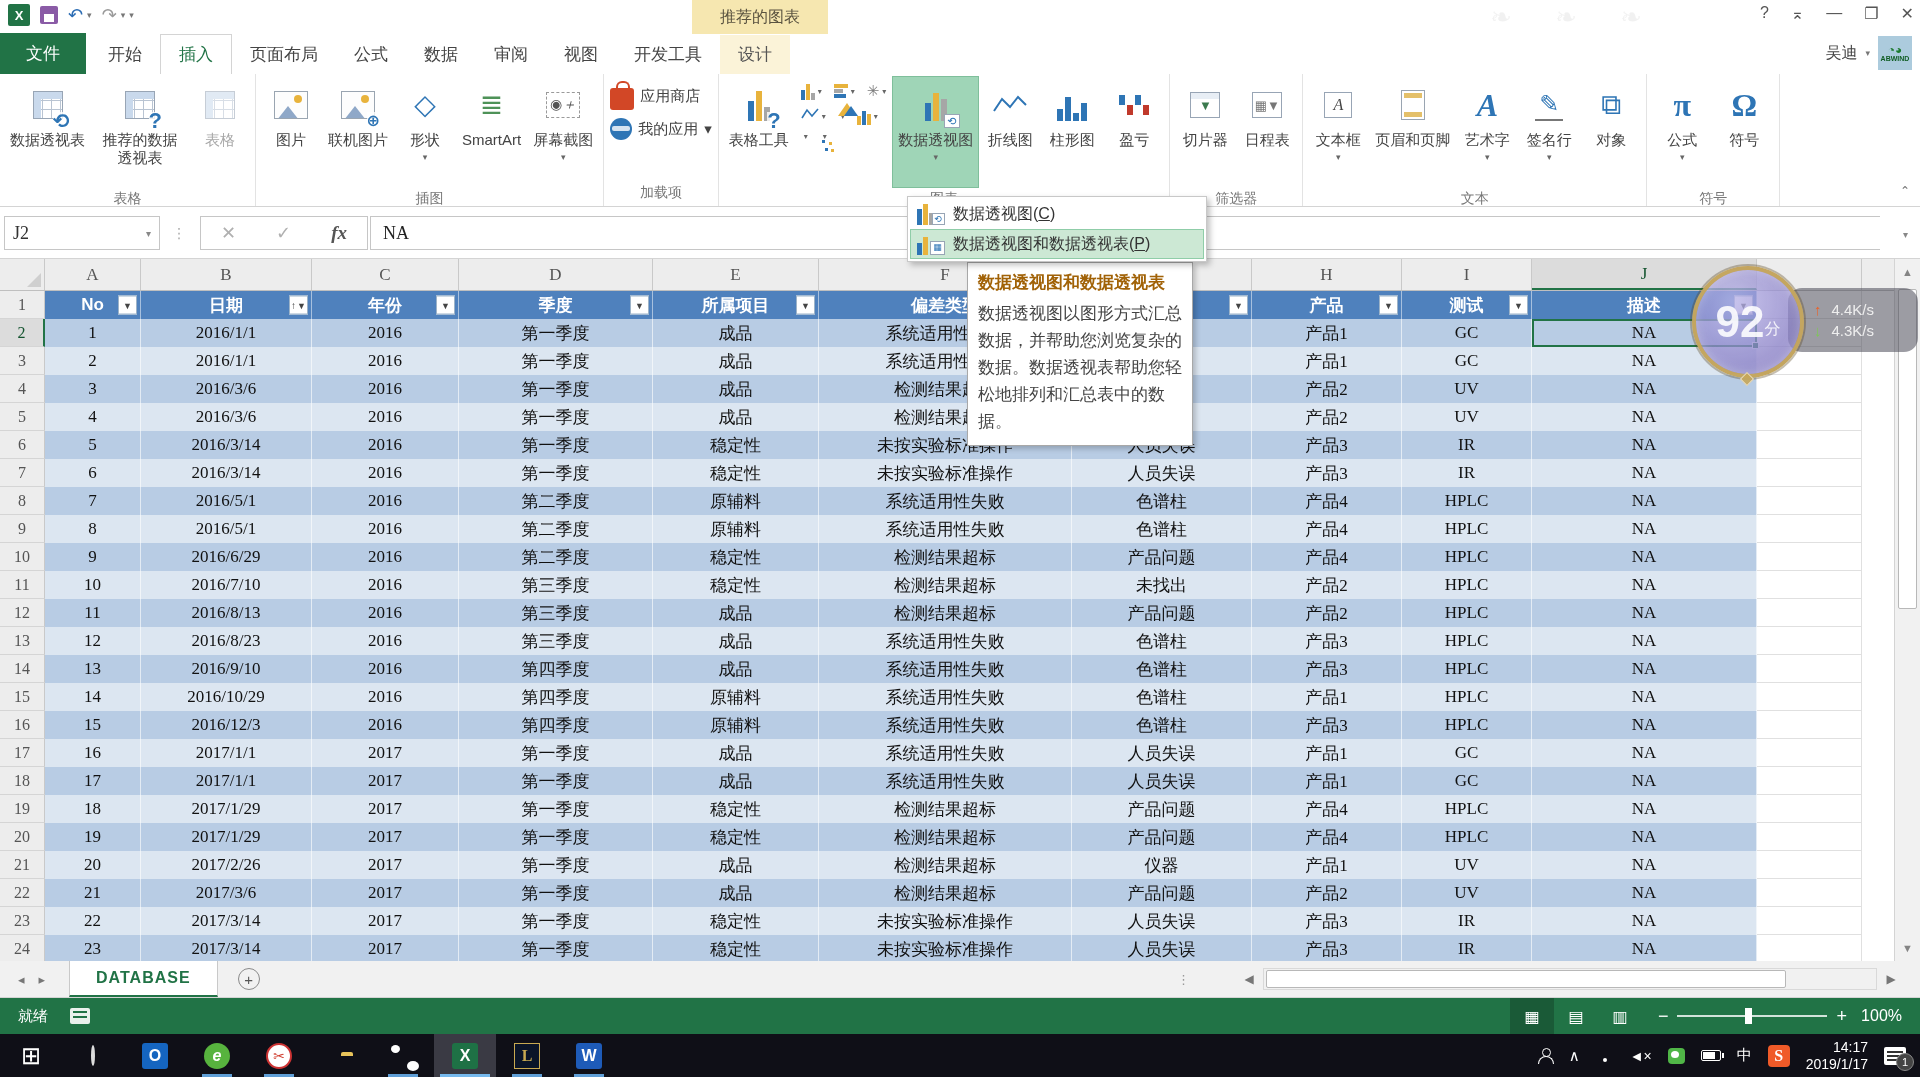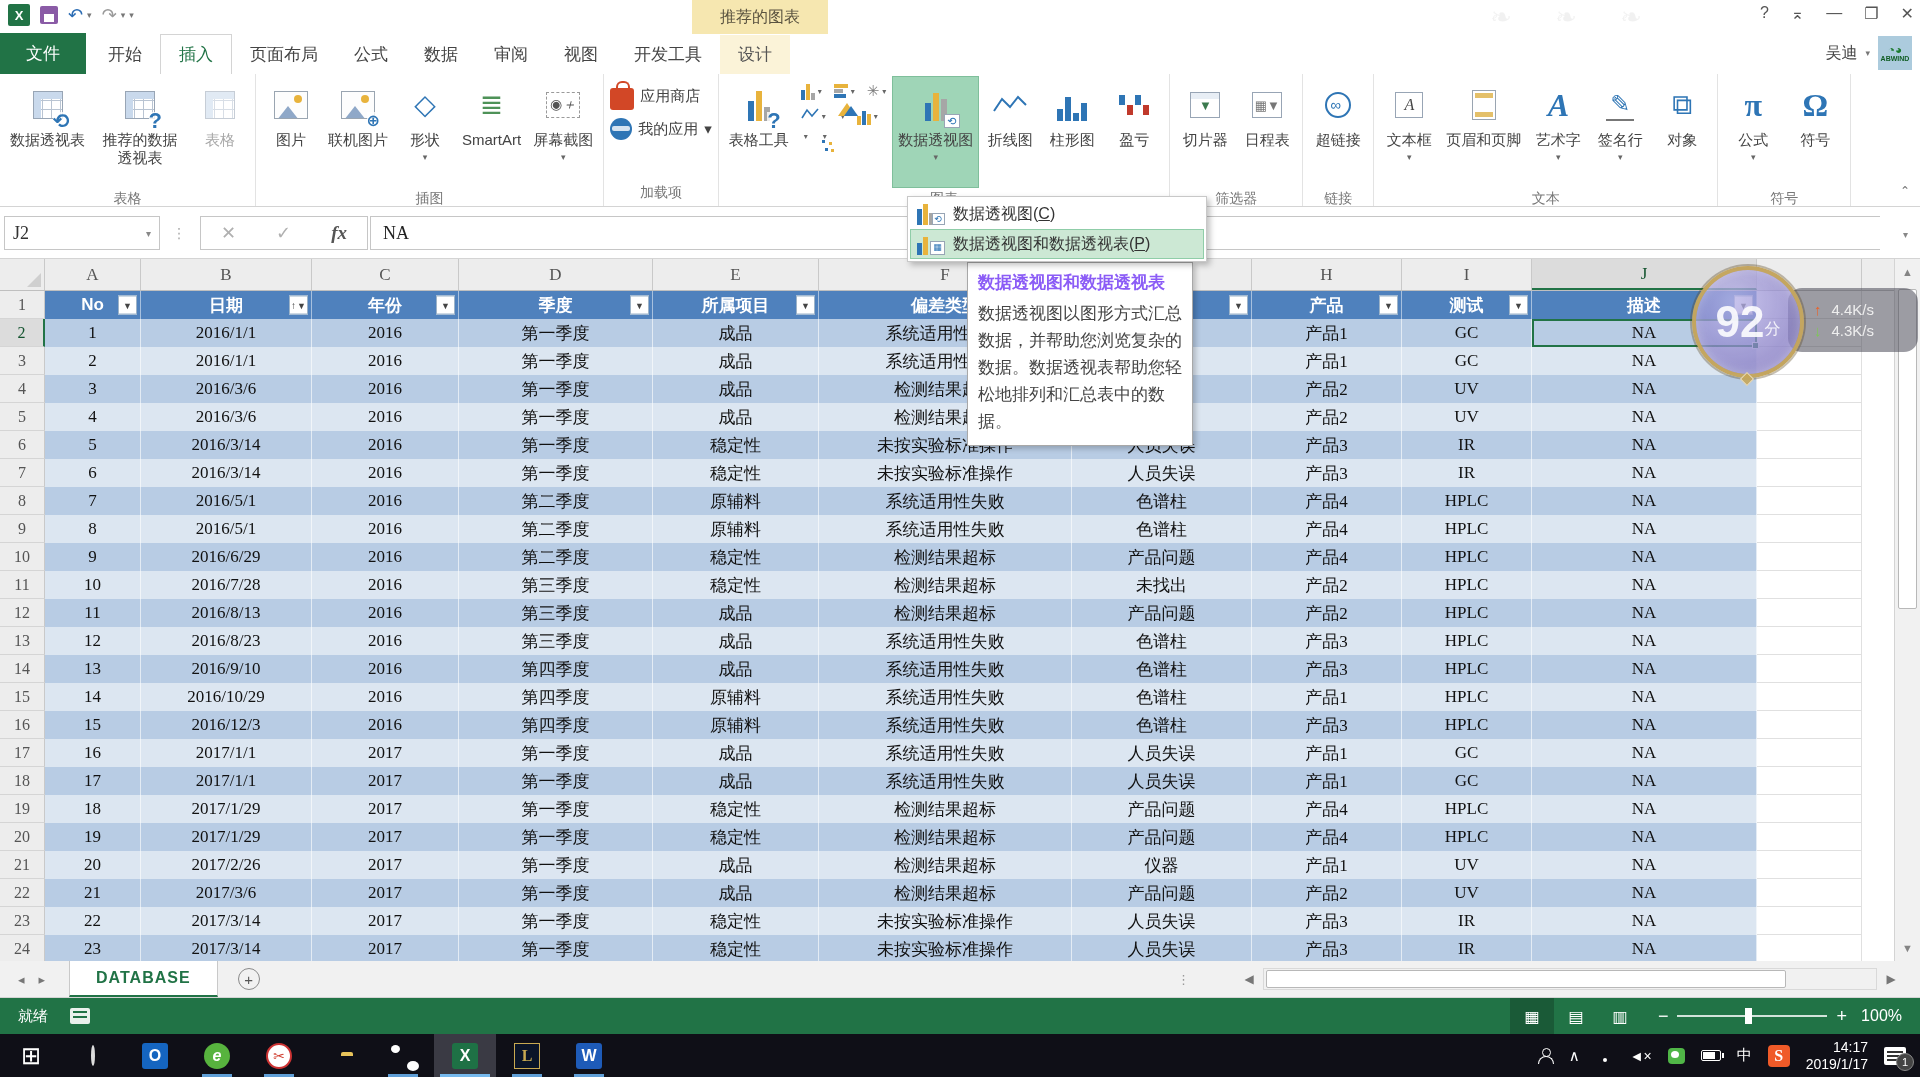--- a/index.html
+++ b/index.html
@@ -144,21 +144,21 @@
   
   .pivotmenu { position:absolute; left:907px; top:196px; width:300px; background:#fff; border:1px solid #C8C8C8; box-shadow:3px 3px 6px rgba(0,0,0,.25); z-index:50; padding:2px; }
   .pm-item { display:flex; align-items:center; gap:10px; height:30px; padding:0 10px 0 6px; font-size:16px; color:#333; border:1px solid transparent; }
   .pm-item.hl { background:#CCE8D4; border-color:#8FCDA8; }
   .pm-ic { width:26px; height:22px; position:relative; display:flex; align-items:flex-end; gap:1px; }
   .pm-ic u { display:block; width:5px; }
   .pm-box { position:absolute; right:-2px; bottom:0; width:13px; height:12px; background:#fff; border:1px solid #98A5B5; color:#2E75B5; font-size:9px; line-height:10px; text-align:center; }
 
   
   .tip { position:absolute; left:967px; top:262px; width:226px; background:#fff; border:1px solid #A8A8A8; box-shadow:3px 3px 5px rgba(0,0,0,.2); z-index:49; padding:8px 10px 10px; }
-  .tip h4 { font-size:17px; color:#8b5cf6; margin-bottom:6px; font-weight:bold; }
+  .tip h4 { font-size:17px; color:#a16207; margin-bottom:6px; font-weight:bold; }
   .tip p { font-size:17px; color:#444; line-height:27px; }
 
   
   .widget { position:absolute; left:1692px; top:266px; z-index:60; }
   .wpill { position:absolute; left:96px; top:22px; width:130px; height:64px; background:rgba(75,75,88,.55); border-radius:14px; display:flex; flex-direction:column; justify-content:center; gap:4px; padding-left:26px; }
   .wpill .row { display:flex; align-items:center; gap:10px; font-size:15px; color:#eee; }
   .wpill .u { color:#E8642C; font-weight:bold; } .wpill .d { color:#7DC855; font-weight:bold; }
   .wcircle { position:absolute; left:0; top:0; width:112px; height:112px; border-radius:50%;
              background:radial-gradient(circle at 35% 30%, rgba(185,180,232,.78), rgba(104,92,176,.74));
              border:4px solid rgba(198,167,90,.95); box-shadow:0 0 0 2px rgba(90,70,30,.35), inset 0 0 12px rgba(255,255,255,.35);
@@ -505,31 +505,20 @@
             </div>
             <div class="lbl">日程表</div>
           </div>
         </div>
         <div class="rglabel">筛选器</div>
       </div>
       <div class="rgroup">
         <div class="rbody">
           <div class="rbtn">
             <div class="ric">
-              <i class="globe"></i>
-            </div>
-            <div class="lbl">超链接</div>
-          </div>
-        </div>
-        <div class="rglabel">链接</div>
-      </div>
-      <div class="rgroup">
-        <div class="rbody">
-          <div class="rbtn">
-            <div class="ric">
               <i class="txb">A</i>
             </div>
             <div class="lbl">文本框</div>
             <div class="arr">▾</div>
           </div>
           <div class="rbtn">
             <div class="ric">
               <i class="hf"></i>
             </div>
             <div class="lbl">页眉和页脚</div>
@@ -766,21 +755,21 @@
         <div class="dcell band-a" style="width: 253px;">检测结果超标</div>
         <div class="dcell band-a" style="width: 180px;">产品问题</div>
         <div class="dcell band-a" style="width: 150px;">产品4</div>
         <div class="dcell band-a" style="width: 130px;">HPLC</div>
         <div class="dcell band-a" style="width: 225px;">NA</div>
         <div class="kfill" style="width: 105px;"></div>
       </div>
       <div class="grow">
         <div class="rownum">11</div>
         <div class="dcell band-b" style="width: 96px;">10</div>
-        <div class="dcell band-b" style="width: 171px;">2016/7/28</div>
+        <div class="dcell band-b" style="width: 171px;">2016/7/10</div>
         <div class="dcell band-b" style="width: 147px;">2016</div>
         <div class="dcell band-b" style="width: 194px;">第三季度</div>
         <div class="dcell band-b" style="width: 166px;">稳定性</div>
         <div class="dcell band-b" style="width: 253px;">检测结果超标</div>
         <div class="dcell band-b" style="width: 180px;">未找出</div>
         <div class="dcell band-b" style="width: 150px;">产品2</div>
         <div class="dcell band-b" style="width: 130px;">HPLC</div>
         <div class="dcell band-b" style="width: 225px;">NA</div>
         <div class="kfill" style="width: 105px;"></div>
       </div>

